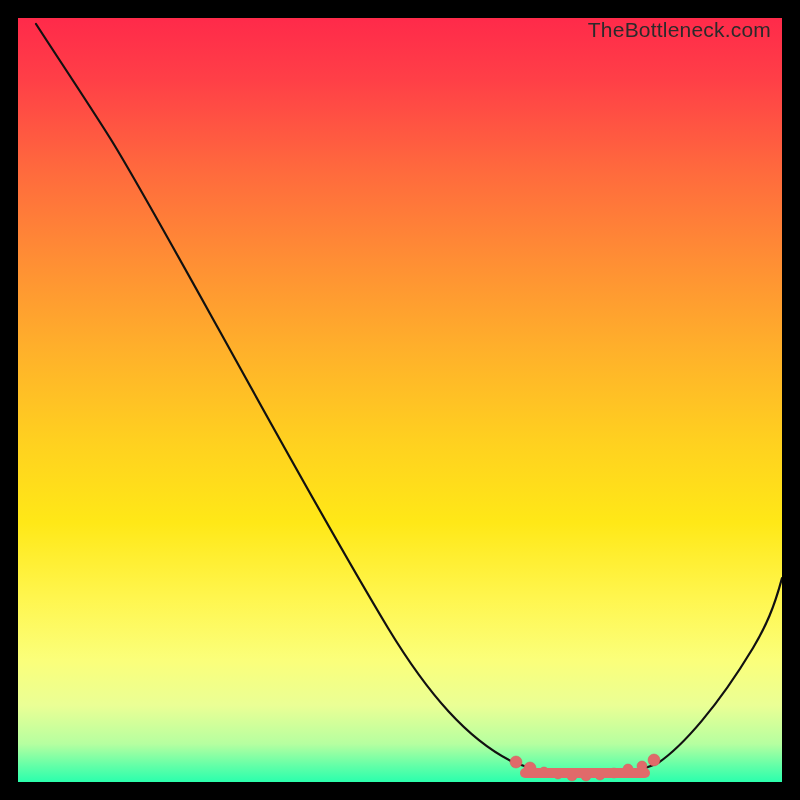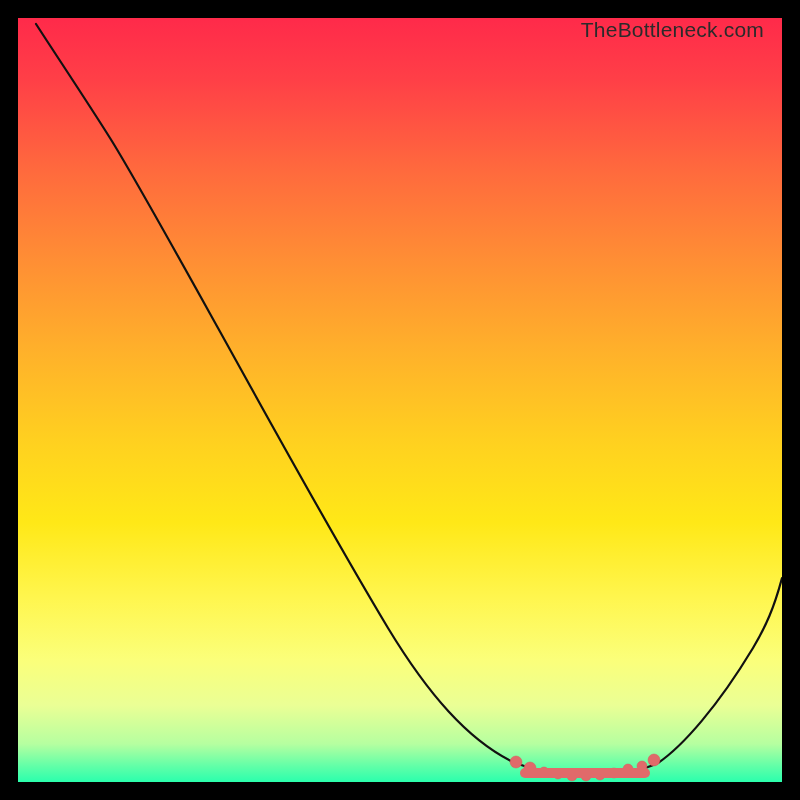--- a/index.html
+++ b/index.html
@@ -29,21 +29,21 @@
       #fbff7a 84%,
       #eaff95 90%,
       #b6ffa0 95%,
       #5fffa8 98%,
       #2bffad 100%
     );
   }
   .watermark {
     position: absolute;
     top: 0px;
-    right: 18px;
+    right: 11px;
     color: #2b2b2b;
     font-size: 21px;
     font-weight: 500;
     letter-spacing: 0.2px;
     pointer-events: none;
   }
   svg.plot {
     position: absolute;
     left: 0;
     top: 0;

